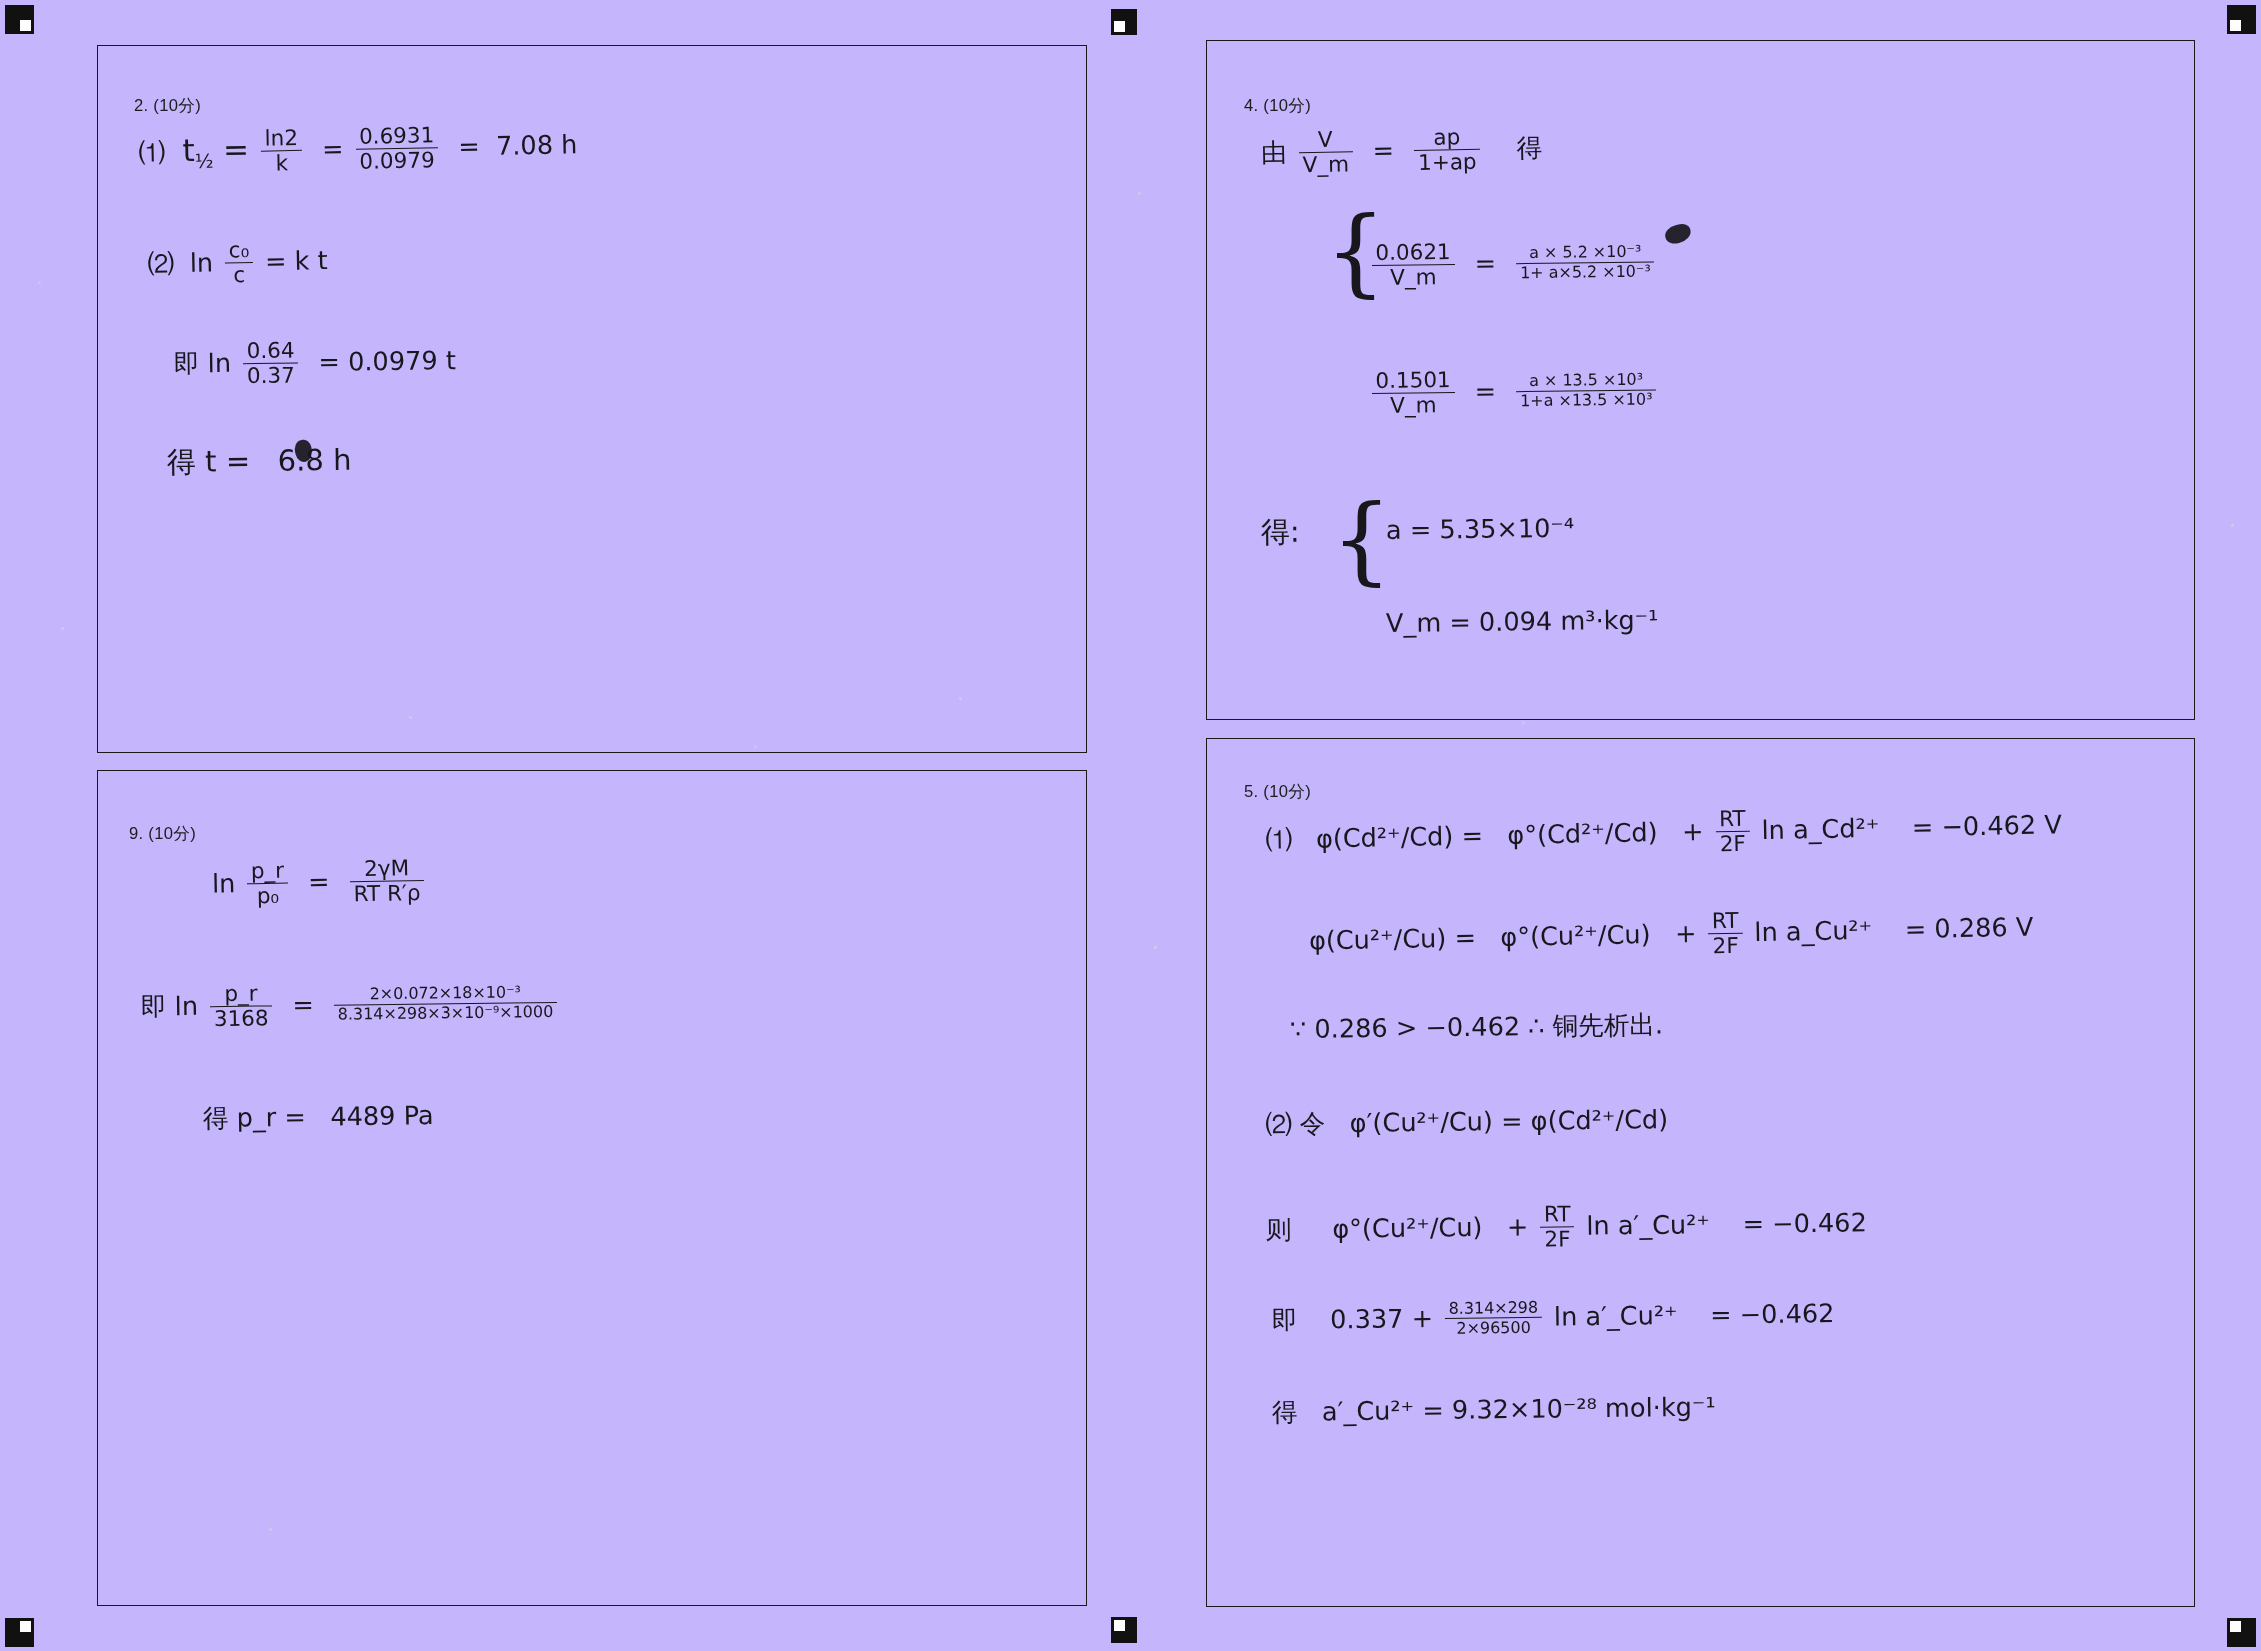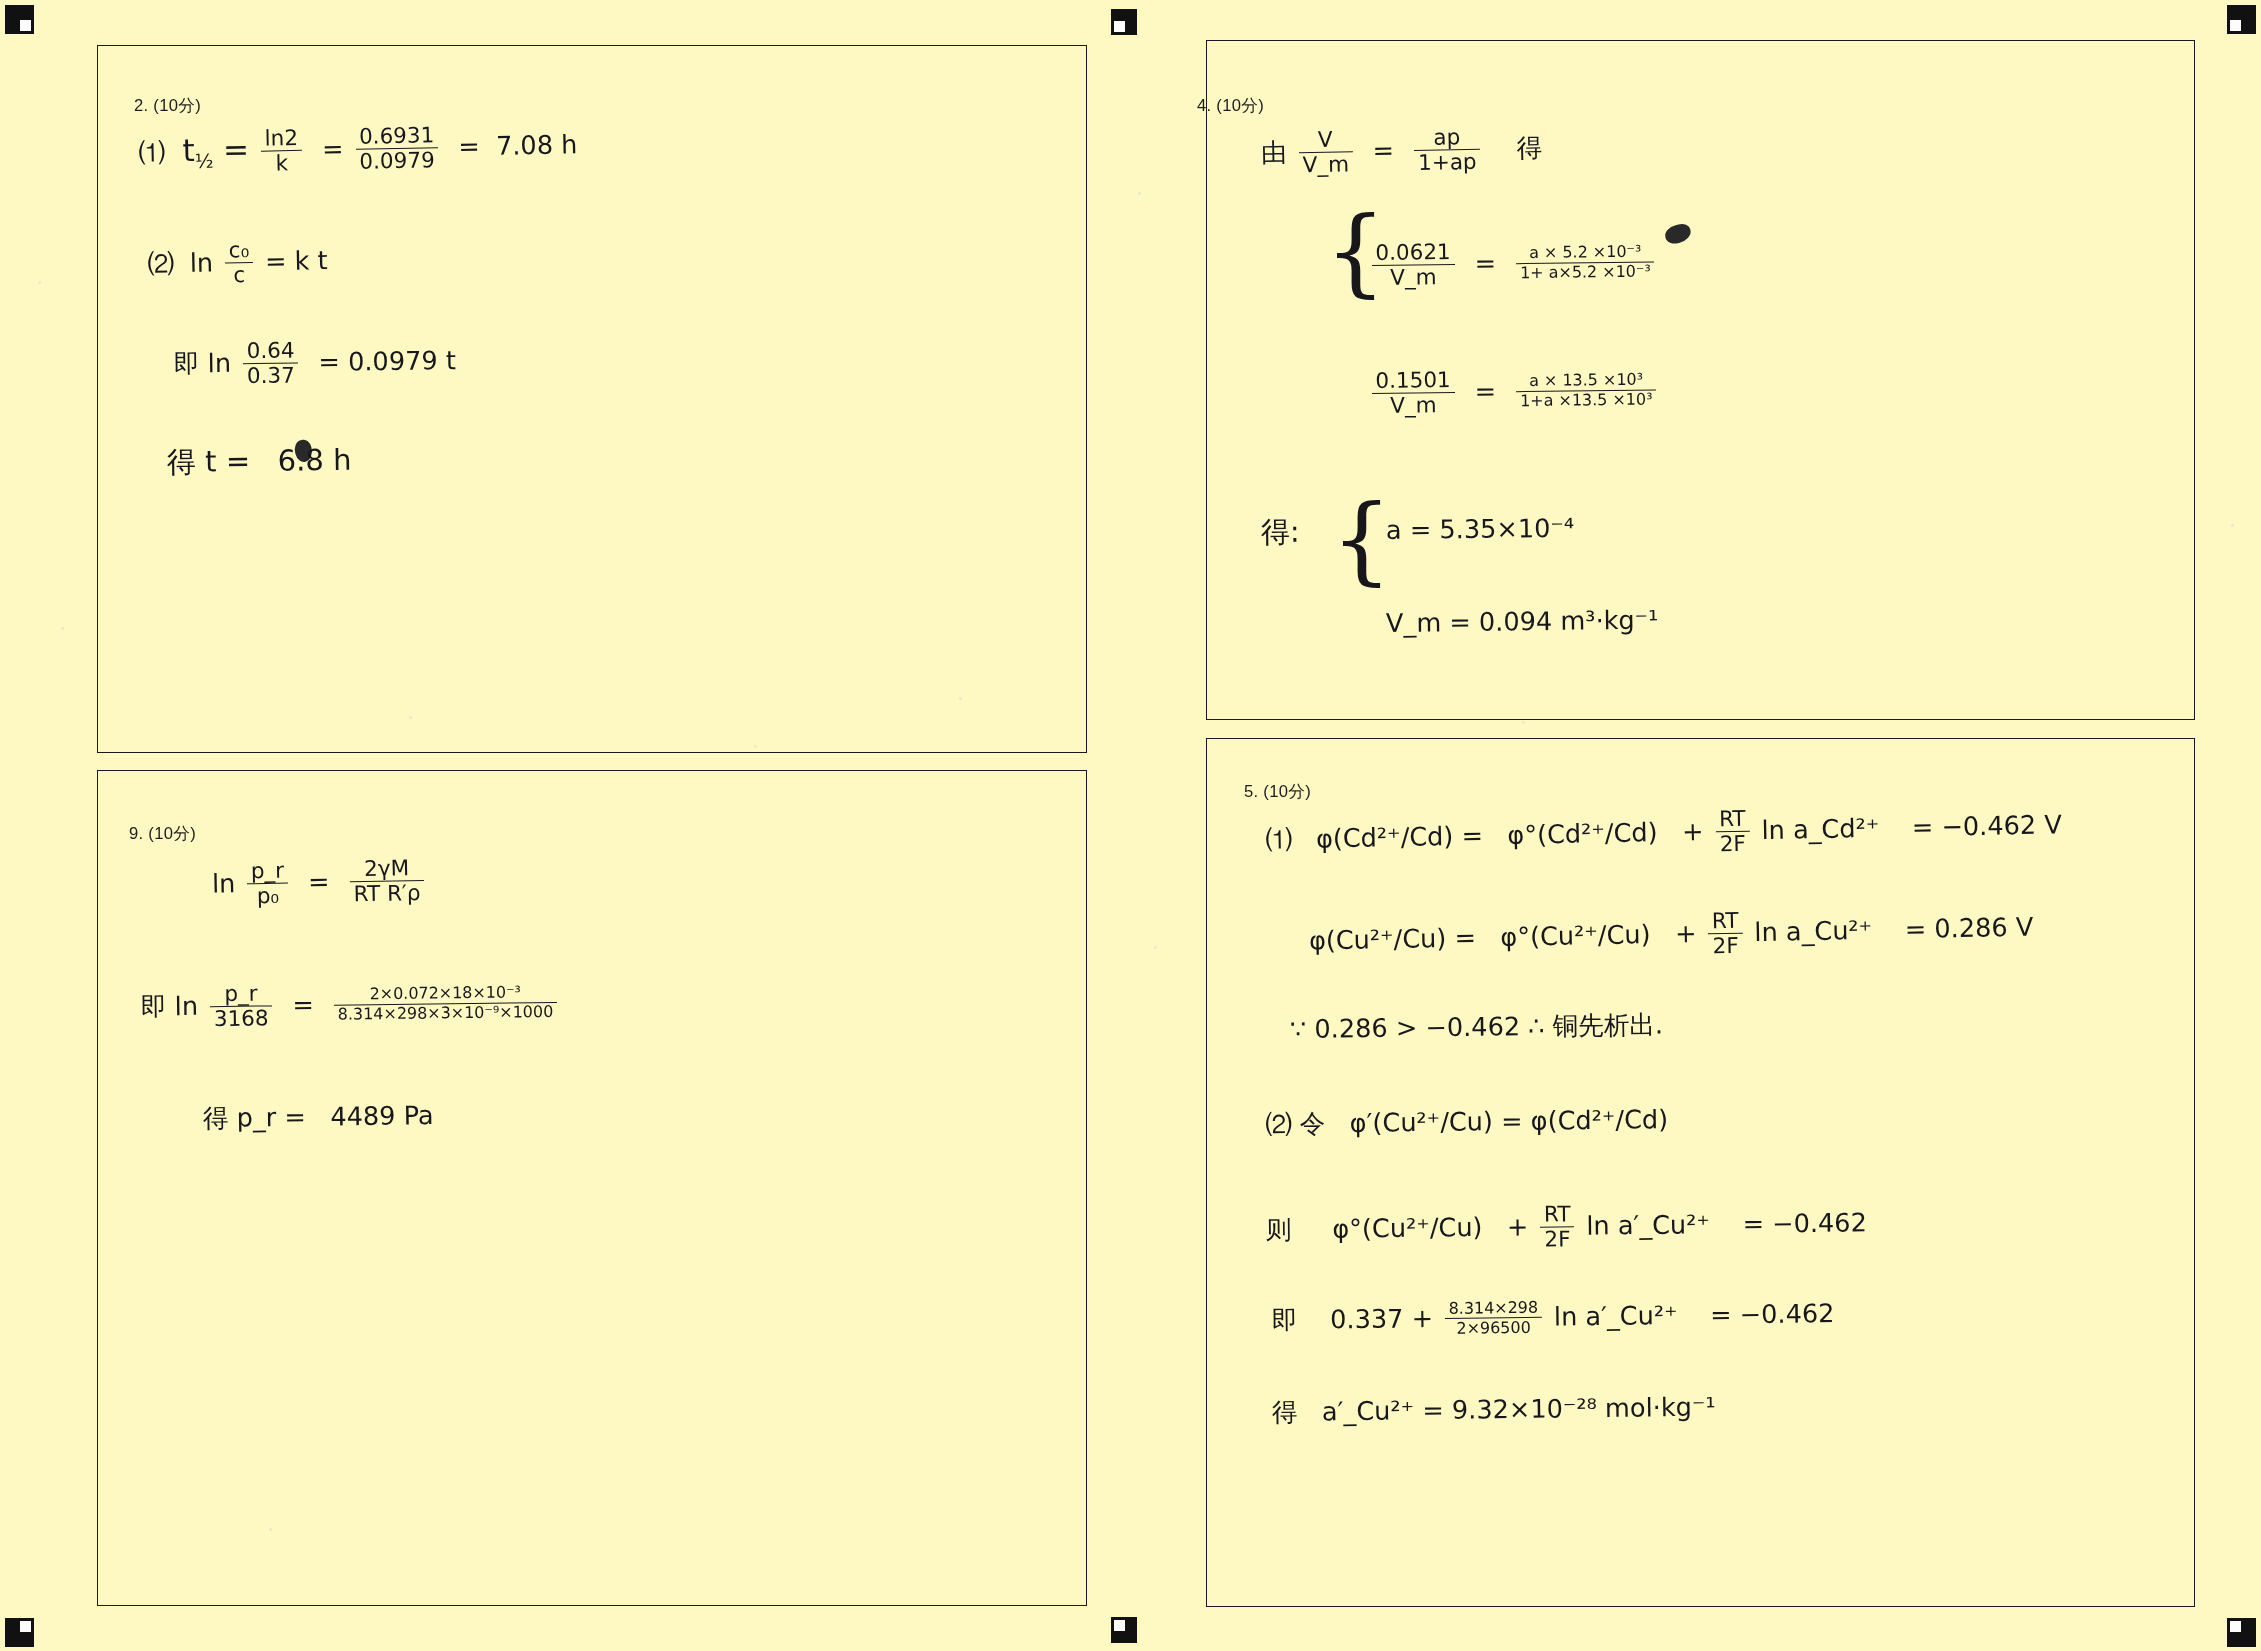--- a/index.html
+++ b/index.html
@@ -12,21 +12,21 @@
     height: 1652px;
     font-family: "Liberation Serif", serif;
     position: relative;
     overflow: hidden;
   }
 
   
   .sheet {
     position: absolute;
     inset: 0;
-    background: #fef9c3;
+    background: #c4b5fd;
     padding-left: 44px;
   }
   .speckle {
     position: absolute;
     background: #d8d8d8;
     border-radius: 50%;
     opacity: .55;
   }
 
   
@@ -235,21 +235,21 @@
     </span>
   </div>
 
   <div class="hw hw-line2 ink" style="left:203px;top:1106px;">
     <span>得 p_r =</span>
     <span>&nbsp;</span>
     <span>4489 Pa</span>
   </div>
 
   <div class="box box-q4"></div>
-  <div class="qlabel" style="left:1197px;top:95px;">4. (10分)</div>
+  <div class="qlabel" style="left:1244px;top:95px;">4. (10分)</div>
 
   <div class="hw hw-line ink" style="left:1261px;top:131px;">
     <span>由</span>
     <span class="frac">
       <span class="num">V</span>
       <span class="den">V_m</span>
     </span>
     <span>&nbsp;=&nbsp;</span>
     <span class="frac">
       <span class="num">ap</span>

